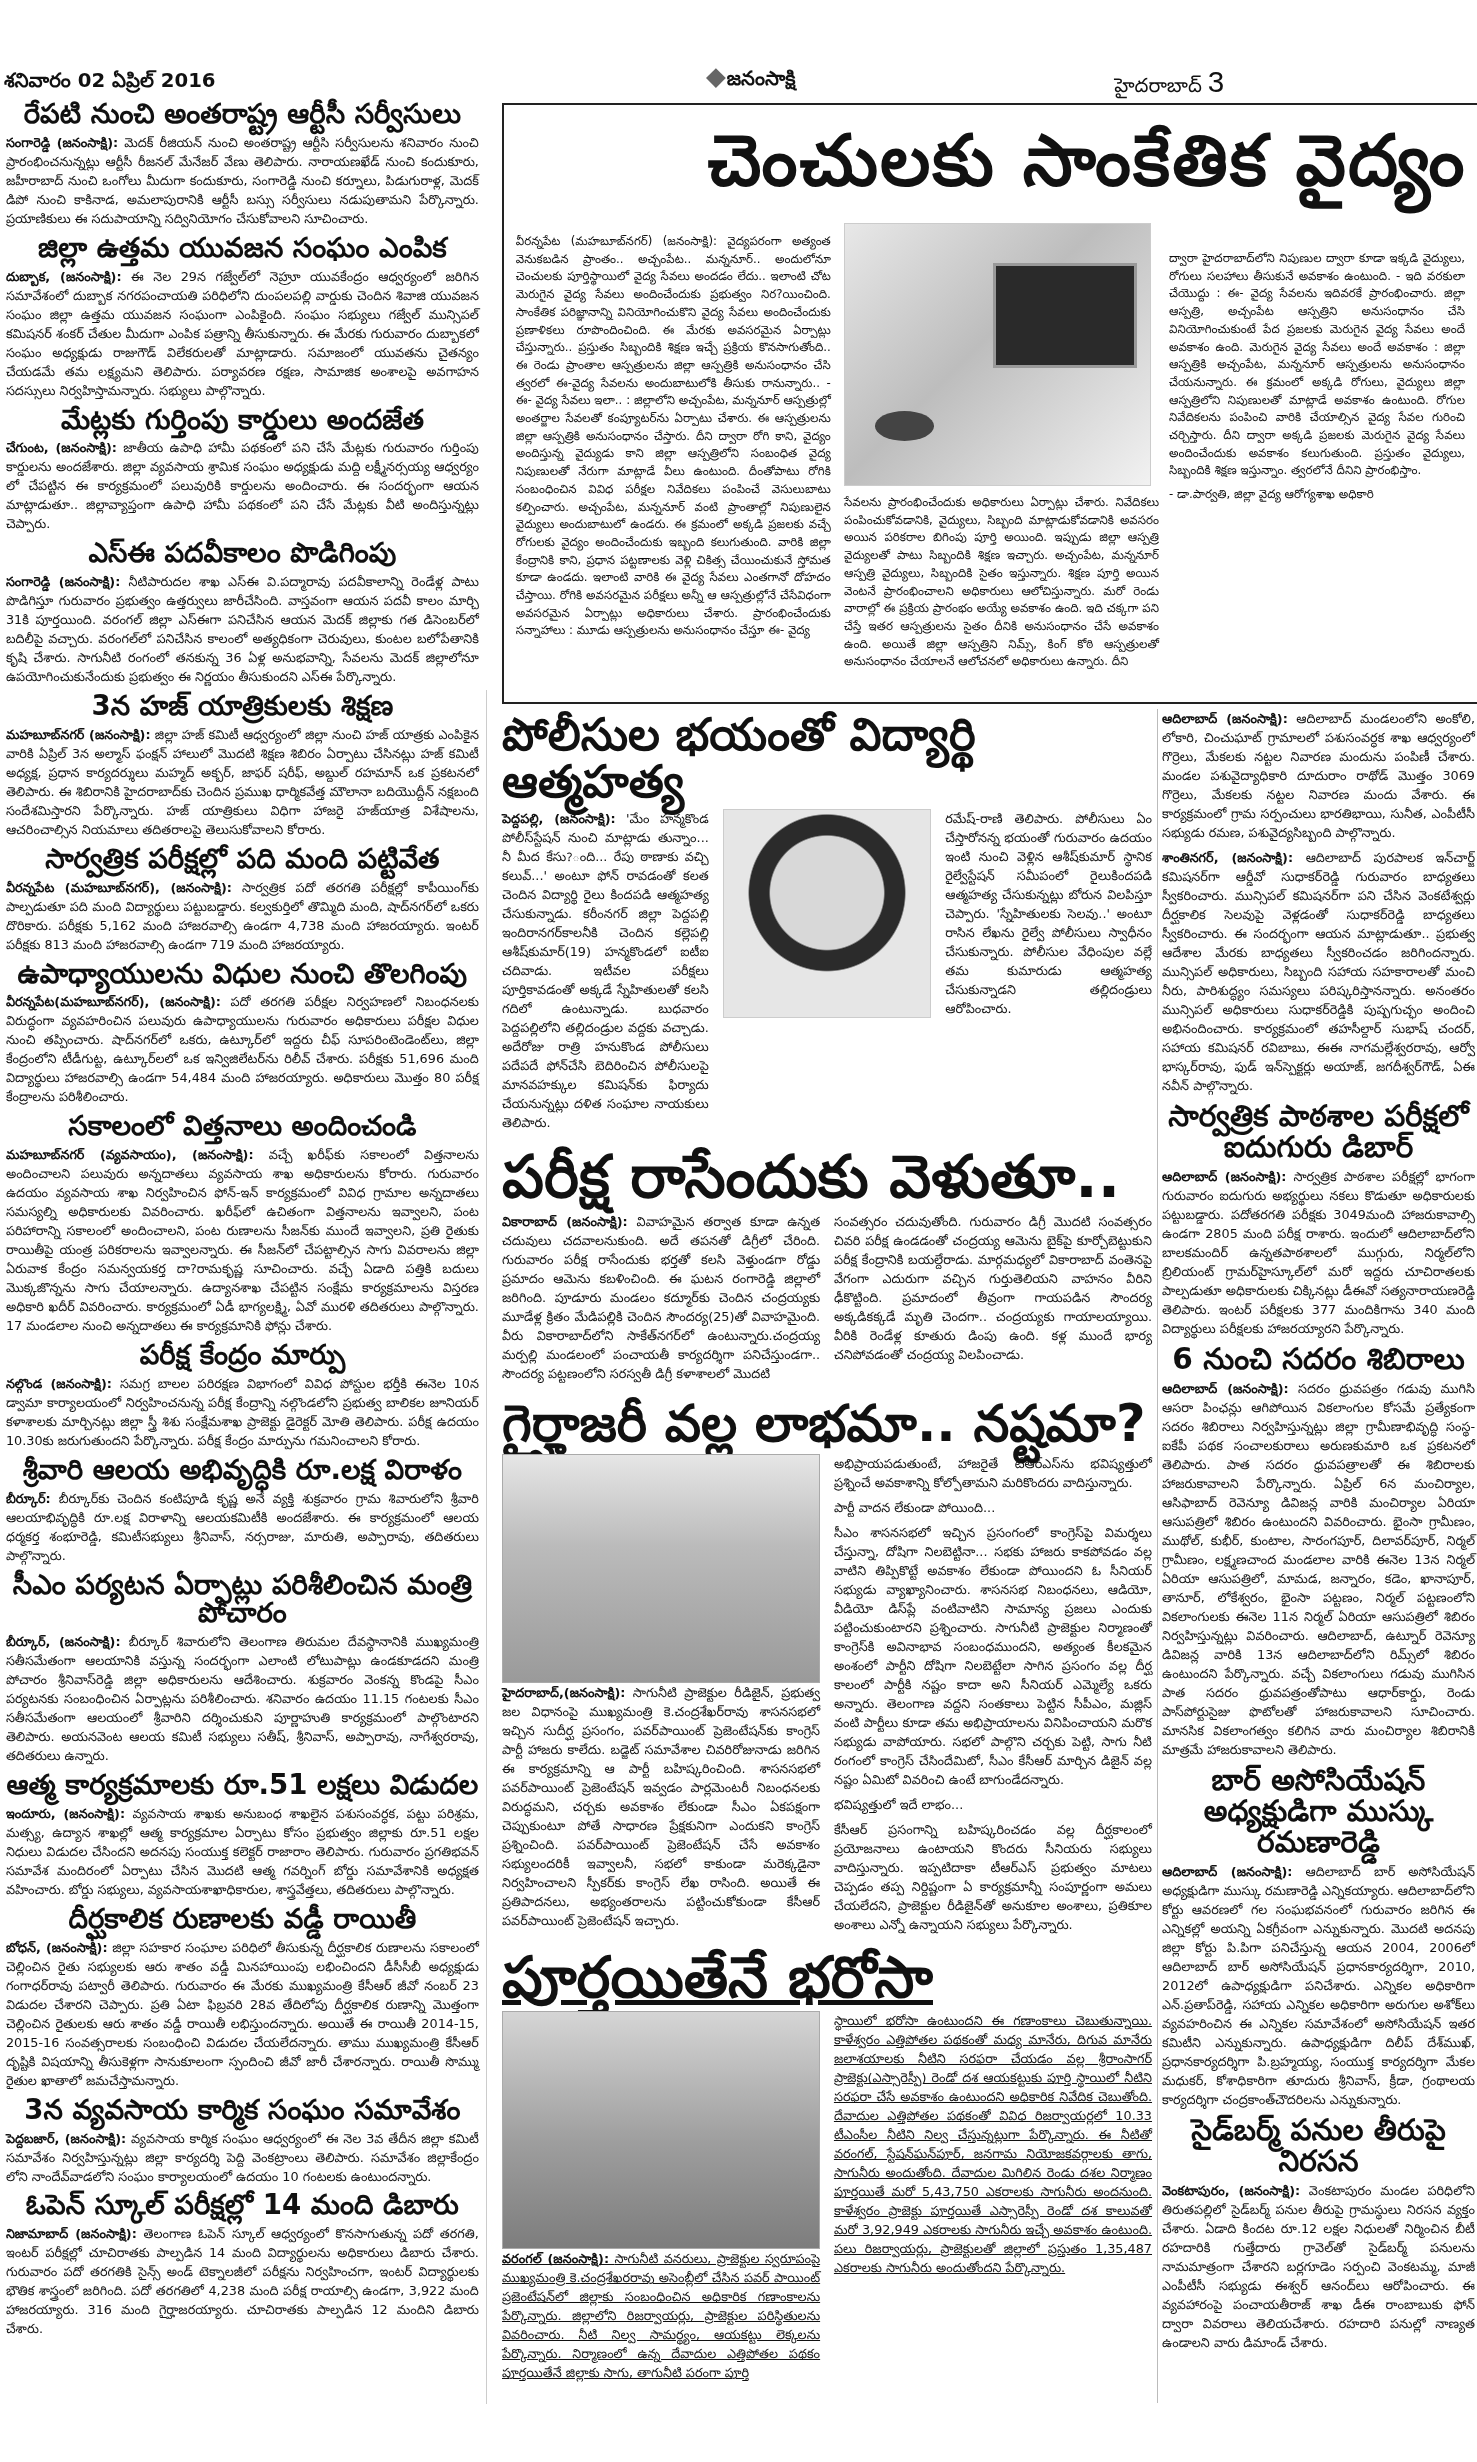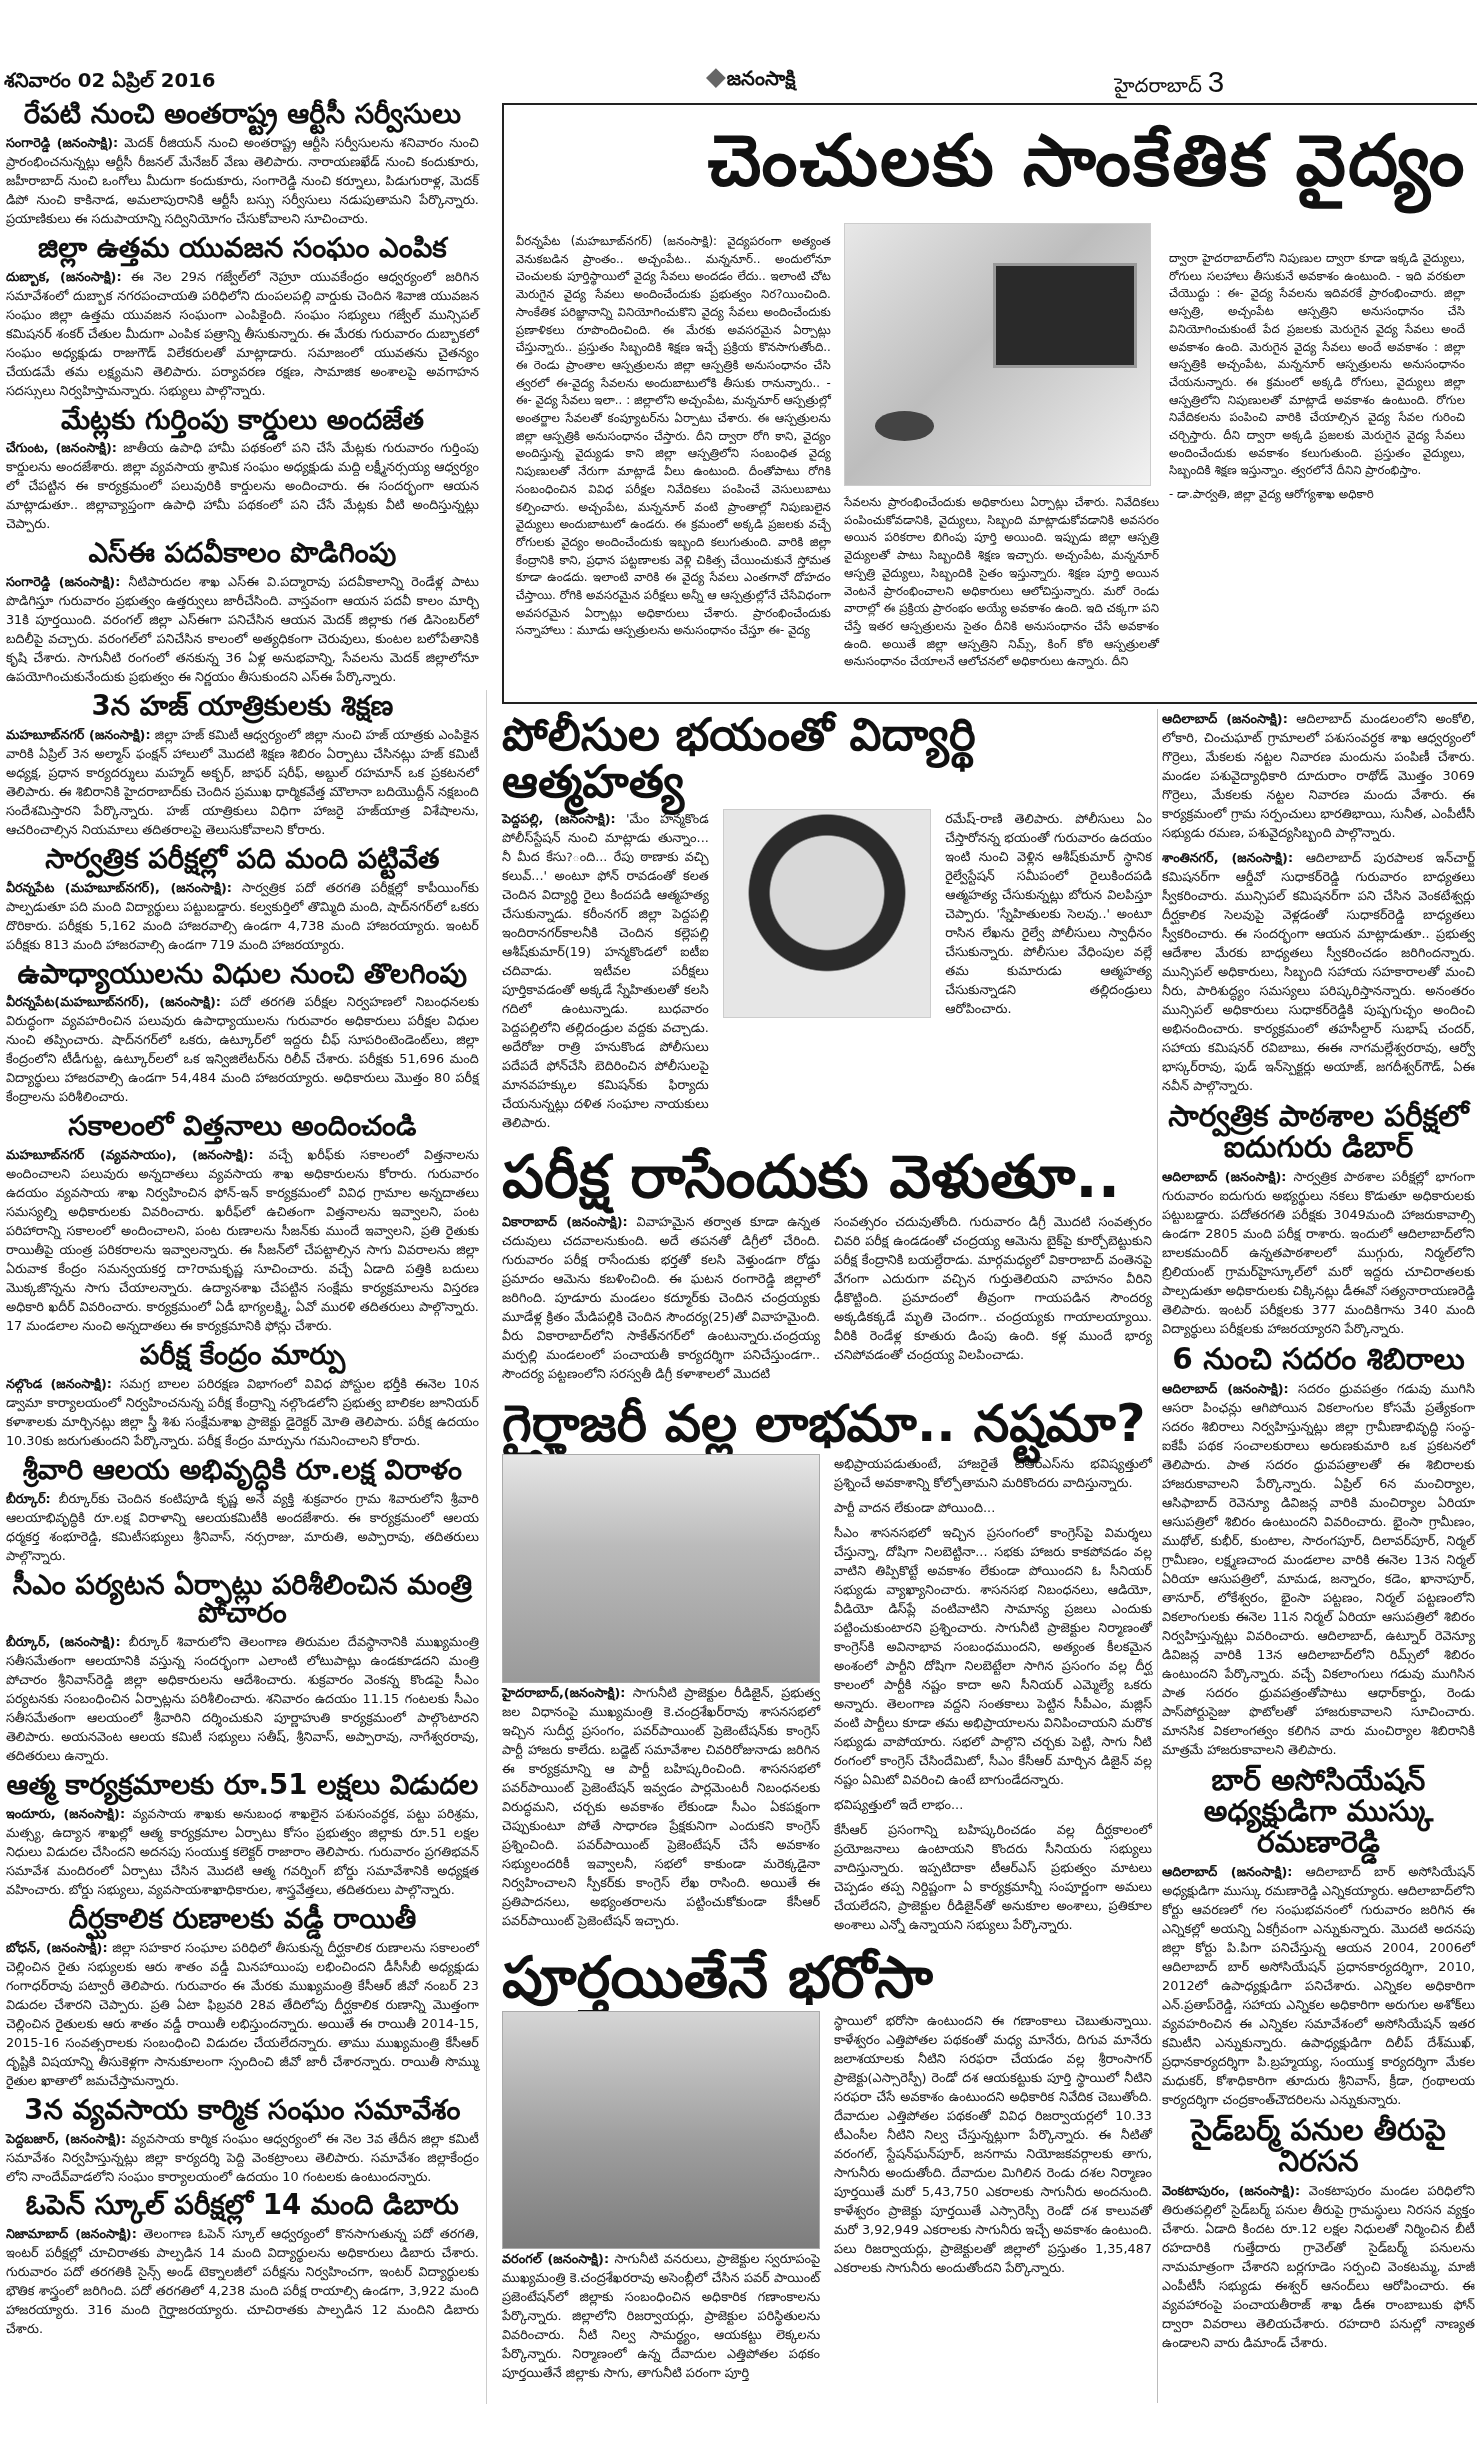--- a/index.html
+++ b/index.html
@@ -165,21 +165,21 @@
       </div>
       <div>
         <p class="body">అభిప్రాయపడుతుంటే, హాజరైతే టీఆర్‌ఎస్‌ను భవిష్యత్తులో ప్రశ్నించే అవకాశాన్ని కోల్పోతామని మరికొందరు వాదిస్తున్నారు.</p>
         <p class="body sub">పార్టీ వాదన లేకుండా పోయింది...</p>
         <p class="body">సీఎం శాసనసభలో ఇచ్చిన ప్రసంగంలో కాంగ్రెస్‌పై విమర్శలు చేస్తున్నా, దోషిగా నిలబెట్టినా... సభకు హాజరు కాకపోవడం వల్ల వాటిని తిప్పికొట్టే అవకాశం లేకుండా పోయిందని ఓ సీనియర్ సభ్యుడు వ్యాఖ్యానించారు. శాసనసభ నిబంధనలు, ఆడియో, వీడియో డిస్‌ప్లే వంటివాటిని సామాన్య ప్రజలు ఎందుకు పట్టించుకుంటారని ప్రశ్నించారు. సాగునీటి ప్రాజెక్టుల నిర్మాణంతో కాంగ్రెస్‌కి అవినాభావ సంబంధముందని, అత్యంత కీలకమైన అంశంలో పార్టీని దోషిగా నిలబెట్టేలా సాగిన ప్రసంగం వల్ల దీర్ఘ కాలంలో పార్టీకి నష్టం కాదా అని సీనియర్ ఎమ్మెల్యే ఒకరు అన్నారు. తెలంగాణ వద్దని సంతకాలు పెట్టిన సీపీఎం, మజ్లిస్ వంటి పార్టీలు కూడా తమ అభిప్రాయాలను వినిపించాయని మరొక సభ్యుడు వాపోయారు. సభలో పాల్గొని చర్చకు పెట్టి, సాగు నీటి రంగంలో కాంగ్రెస్ చేసిందేమిటో, సీఎం కేసీఆర్ మార్చిన డిజైన్ వల్ల నష్టం ఏమిటో వివరించి ఉంటే బాగుండేదన్నారు.</p>
         <p class="body sub">భవిష్యత్తులో ఇదే లాభం...</p>
         <p class="body">కేసీఆర్ ప్రసంగాన్ని బహిష్కరించడం వల్ల దీర్ఘకాలంలో ప్రయోజనాలు ఉంటాయని కొందరు సీనియరు సభ్యులు వాదిస్తున్నారు. ఇప్పటిదాకా టీఆర్‌ఎస్ ప్రభుత్వం మాటలు చెప్పడం తప్ప నిర్దిష్టంగా ఏ కార్యక్రమాన్నీ సంపూర్ణంగా అమలు చేయలేదని, ప్రాజెక్టుల రీడిజైన్‌తో అనుకూల అంశాలు, ప్రతికూల అంశాలు ఎన్నో ఉన్నాయని సభ్యులు పేర్కొన్నారు.</p>
       </div>
     </div>
   </section>
-  <section style="margin-top:7.9px;">
+  <section style="margin-top:7.9px;text-decoration:underline;">
     <h2 class="hl" style="font-size:57px;">పూర్తయితేనే భరోసా</h2>
     <div class="two">
       <div>
         <div class="dam photo-img"></div>
         <p class="body"><b>వరంగల్ (జనంసాక్షి):</b> <span>సాగునీటి వనరులు, ప్రాజెక్టుల స్వరూపంపై ముఖ్యమంత్రి కె.చంద్రశేఖరరావు అసెంబ్లీలో చేసిన పవర్ పాయింట్ ప్రజెంటేషన్‌లో జిల్లాకు సంబంధించిన అధికారిక గణాంకాలను పేర్కొన్నారు. జిల్లాలోని రిజర్వాయర్లు, ప్రాజెక్టుల పరిస్థితులను వివరించారు. నీటి నిల్వ సామర్థ్యం, ఆయకట్టు లెక్కలను పేర్కొన్నారు. నిర్మాణంలో ఉన్న దేవాదుల ఎత్తిపోతల పథకం పూర్తయితేనే జిల్లాకు సాగు, తాగునీటి పరంగా పూర్తి</span></p>
       </div>
       <div>
           <p class="body">స్థాయిలో భరోసా ఉంటుందని ఈ గణాంకాలు చెబుతున్నాయి. కాళేశ్వరం ఎత్తిపోతల పథకంతో మధ్య మానేరు, దిగువ మానేరు జలాశయాలకు నీటిని సరఫరా చేయడం వల్ల శ్రీరాంసాగర్ ప్రాజెక్టు(ఎస్సారెస్పీ) రెండో దశ ఆయకట్టుకు పూర్తి స్థాయిలో నీటిని సరఫరా చేసే అవకాశం ఉంటుందని అధికారిక నివేదిక చెబుతోంది. దేవాదుల ఎత్తిపోతల పథకంతో వివిధ రిజర్వాయర్లలో 10.33 టీఎంసీల నీటిని నిల్వ చేస్తున్నట్లుగా పేర్కొన్నారు. ఈ నీటితో వరంగల్, స్టేషన్‌ఘన్‌పూర్, జనగామ నియోజకవర్గాలకు తాగు, సాగునీరు అందుతోంది. దేవాదుల మిగిలిన రెండు దశల నిర్మాణం పూర్తయితే మరో 5,43,750 ఎకరాలకు సాగునీరు అందనుంది. కాళేశ్వరం ప్రాజెక్టు పూర్తయితే ఎస్సారెస్పీ రెండో దశ కాలువతో మరో 3,92,949 ఎకరాలకు సాగునీరు ఇచ్చే అవకాశం ఉంటుంది. పలు రిజర్వాయర్లు, ప్రాజెక్టులతో జిల్లాలో ప్రస్తుతం 1,35,487 ఎకరాలకు సాగునీరు అందుతోందని పేర్కొన్నారు.</p>
         </div>
     </div>

